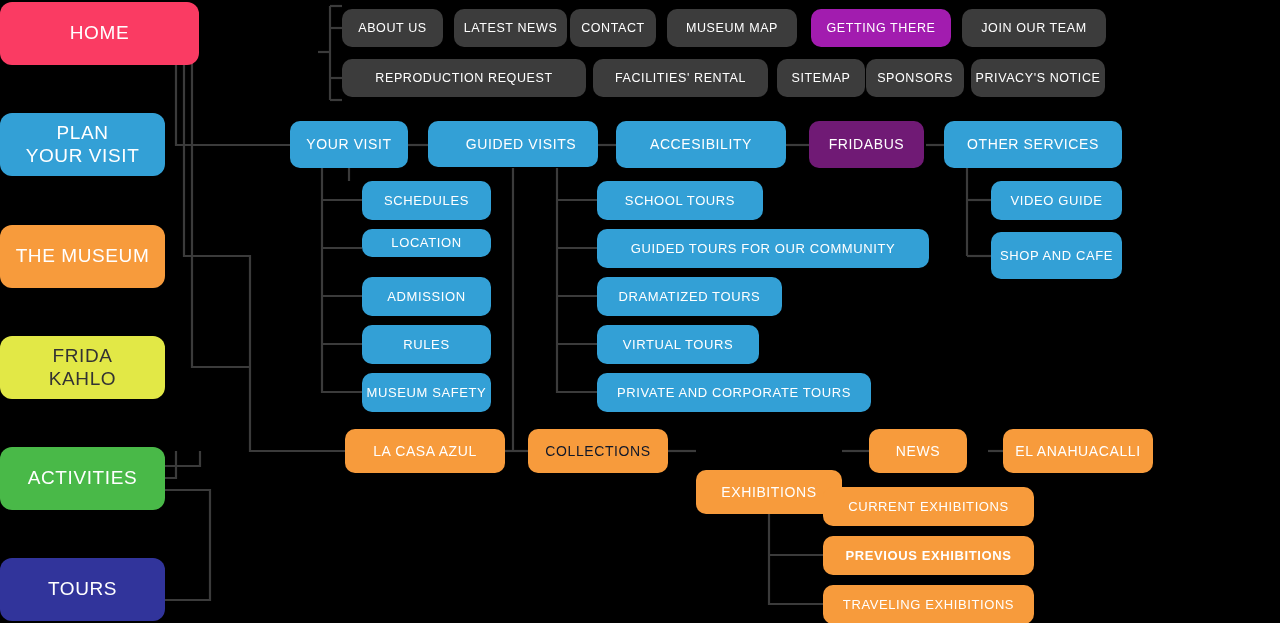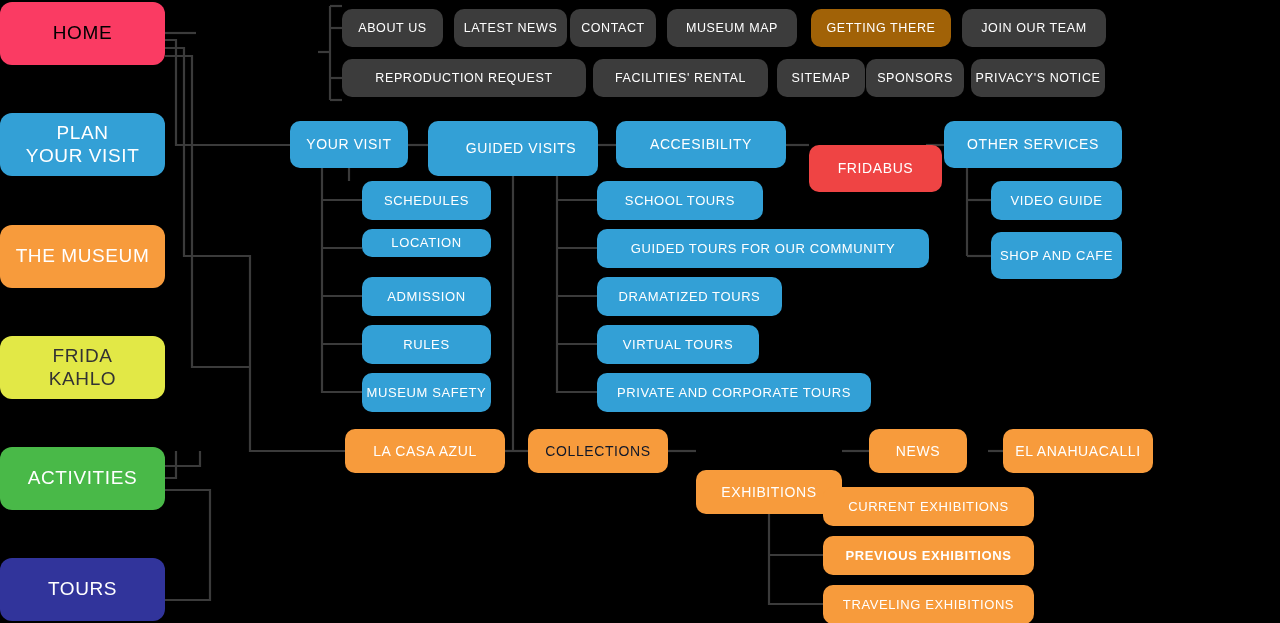--- a/index.html
+++ b/index.html
@@ -104,50 +104,50 @@
     <path d="M842 451 L869 451" stroke="#3b3b3b"></path>
     <path d="M988 451 L1003 451" stroke="#3b3b3b"></path>
 
     <path d="M769 473 L769 605" stroke="#3b3b3b"></path>
     <path d="M769 506 L823 506" stroke="#3b3b3b"></path>
     <path d="M769 555 L823 555" stroke="#3b3b3b"></path>
     <path d="M769 604 L823 604" stroke="#3b3b3b"></path>
   </svg>
 
   <div>
-    <div class="node lvl0" style="left: 0px; top: 2px; width: 165px; height: 63px; background: rgb(250, 59, 99); color: #000000;"><span>HOME</span></div>
+    <div class="node lvl0" style="left: 0px; top: 2px; width: 199px; height: 63px; background: rgb(250, 59, 99); color: #ffffff;"><span>HOME</span></div>
     <div class="node lvl0" style="left: 0px; top: 113px; width: 165px; height: 63px; background: rgb(51, 160, 214); color: rgb(255, 255, 255);"><span>PLAN
 YOUR VISIT</span></div>
     <div class="node lvl0" style="left: 0px; top: 225px; width: 165px; height: 63px; background: rgb(247, 155, 60); color: rgb(255, 255, 255);"><span>THE MUSEUM</span></div>
     <div class="node lvl0" style="left: 0px; top: 336px; width: 165px; height: 63px; background: rgb(226, 232, 70); color: rgb(51, 51, 51);"><span>FRIDA
 KAHLO</span></div>
     <div class="node lvl0" style="left: 0px; top: 447px; width: 165px; height: 63px; background: rgb(73, 185, 72); color: rgb(255, 255, 255);"><span>ACTIVITIES</span></div>
     <div class="node lvl0" style="left: 0px; top: 558px; width: 165px; height: 63px; background: rgb(49, 52, 155); color: rgb(255, 255, 255);"><span>TOURS</span></div>
   </div>
 
 
   <div>
     <div class="node foot-item" style="left: 342px; top: 9px; width: 101px; height: 38px; background: rgb(60, 60, 60); color: rgb(255, 255, 255);"><span>ABOUT US</span></div>
     <div class="node foot-item" style="left: 454px; top: 9px; width: 113px; height: 38px; background: rgb(60, 60, 60); color: rgb(255, 255, 255);"><span>LATEST NEWS</span></div>
     <div class="node foot-item" style="left: 570px; top: 9px; width: 86px; height: 38px; background: rgb(60, 60, 60); color: rgb(255, 255, 255);"><span>CONTACT</span></div>
     <div class="node foot-item" style="left: 667px; top: 9px; width: 130px; height: 38px; background: rgb(60, 60, 60); color: rgb(255, 255, 255);"><span>MUSEUM MAP</span></div>
-    <div class="node foot-item" style="left: 811px; top: 9px; width: 140px; height: 38px; background: #a16207; color: rgb(255, 255, 255);"><span>GETTING THERE</span></div>
+    <div class="node foot-item" style="left: 811px; top: 9px; width: 140px; height: 38px; background: #a21caf; color: rgb(255, 255, 255);"><span>GETTING THERE</span></div>
     <div class="node foot-item" style="left: 962px; top: 9px; width: 144px; height: 38px; background: rgb(60, 60, 60); color: rgb(255, 255, 255);"><span>JOIN OUR TEAM</span></div>
     <div class="node foot-item" style="left: 342px; top: 59px; width: 244px; height: 38px; background: rgb(60, 60, 60); color: rgb(255, 255, 255);"><span>REPRODUCTION REQUEST</span></div>
     <div class="node foot-item" style="left: 593px; top: 59px; width: 175px; height: 38px; background: rgb(60, 60, 60); color: rgb(255, 255, 255);"><span>FACILITIES' RENTAL</span></div>
     <div class="node foot-item" style="left: 777px; top: 59px; width: 88px; height: 38px; background: rgb(60, 60, 60); color: rgb(255, 255, 255);"><span>SITEMAP</span></div>
     <div class="node foot-item" style="left: 866px; top: 59px; width: 98px; height: 38px; background: rgb(60, 60, 60); color: rgb(255, 255, 255);"><span>SPONSORS</span></div>
     <div class="node foot-item" style="left: 971px; top: 59px; width: 134px; height: 38px; background: rgb(60, 60, 60); color: rgb(255, 255, 255);"><span>PRIVACY'S NOTICE</span></div>
   </div>
 
   <div>
     <div class="node lvl1" style="left: 290px; top: 121px; width: 118px; height: 47px; background: rgb(51, 160, 214); color: rgb(255, 255, 255);"><span>YOUR VISIT</span></div>
-    <div class="node lvl1" style="left: 428px; top: 121px; width: 170px; height: 55px; background: rgb(51, 160, 214); color: rgb(255, 255, 255); padding-left: 16px;"><span>GUIDED VISITS</span></div>
+    <div class="node lvl1" style="left: 428px; top: 121px; width: 170px; height: 46px; background: rgb(51, 160, 214); color: rgb(255, 255, 255); padding-left: 16px;"><span>GUIDED VISITS</span></div>
     <div class="node lvl1" style="left: 616px; top: 121px; width: 170px; height: 47px; background: rgb(51, 160, 214); color: rgb(255, 255, 255); align-items: center;"><span>ACCESIBILITY</span></div>
-    <div class="node lvl1" style="left: 809px; top: 121px; width: 133px; height: 47px; background: #ef4444; color: rgb(255, 255, 255); margin-top: 24px;"><span>FRIDABUS</span></div>
+    <div class="node lvl1" style="left: 809px; top: 121px; width: 115px; height: 47px; background: #701a75; color: rgb(255, 255, 255);"><span>FRIDABUS</span></div>
     <div class="node lvl1" style="left: 944px; top: 121px; width: 178px; height: 47px; background: rgb(51, 160, 214); color: rgb(255, 255, 255);"><span>OTHER SERVICES</span></div>
   </div>
 
   <div>
     <div class="node lvl2" style="left: 362px; top: 181px; width: 129px; height: 39px; background: rgb(51, 160, 214); color: rgb(255, 255, 255);"><span>SCHEDULES</span></div>
     <div class="node lvl2" style="left: 362px; top: 229px; width: 129px; height: 28px; background: rgb(51, 160, 214); color: rgb(255, 255, 255);"><span>LOCATION</span></div>
     <div class="node lvl2" style="left: 362px; top: 277px; width: 129px; height: 39px; background: rgb(51, 160, 214); color: rgb(255, 255, 255);"><span>ADMISSION</span></div>
     <div class="node lvl2" style="left: 362px; top: 325px; width: 129px; height: 39px; background: rgb(51, 160, 214); color: rgb(255, 255, 255);"><span>RULES</span></div>
     <div class="node lvl2" style="left: 362px; top: 373px; width: 129px; height: 39px; background: rgb(51, 160, 214); color: rgb(255, 255, 255);"><span>MUSEUM SAFETY</span></div>
   </div>

